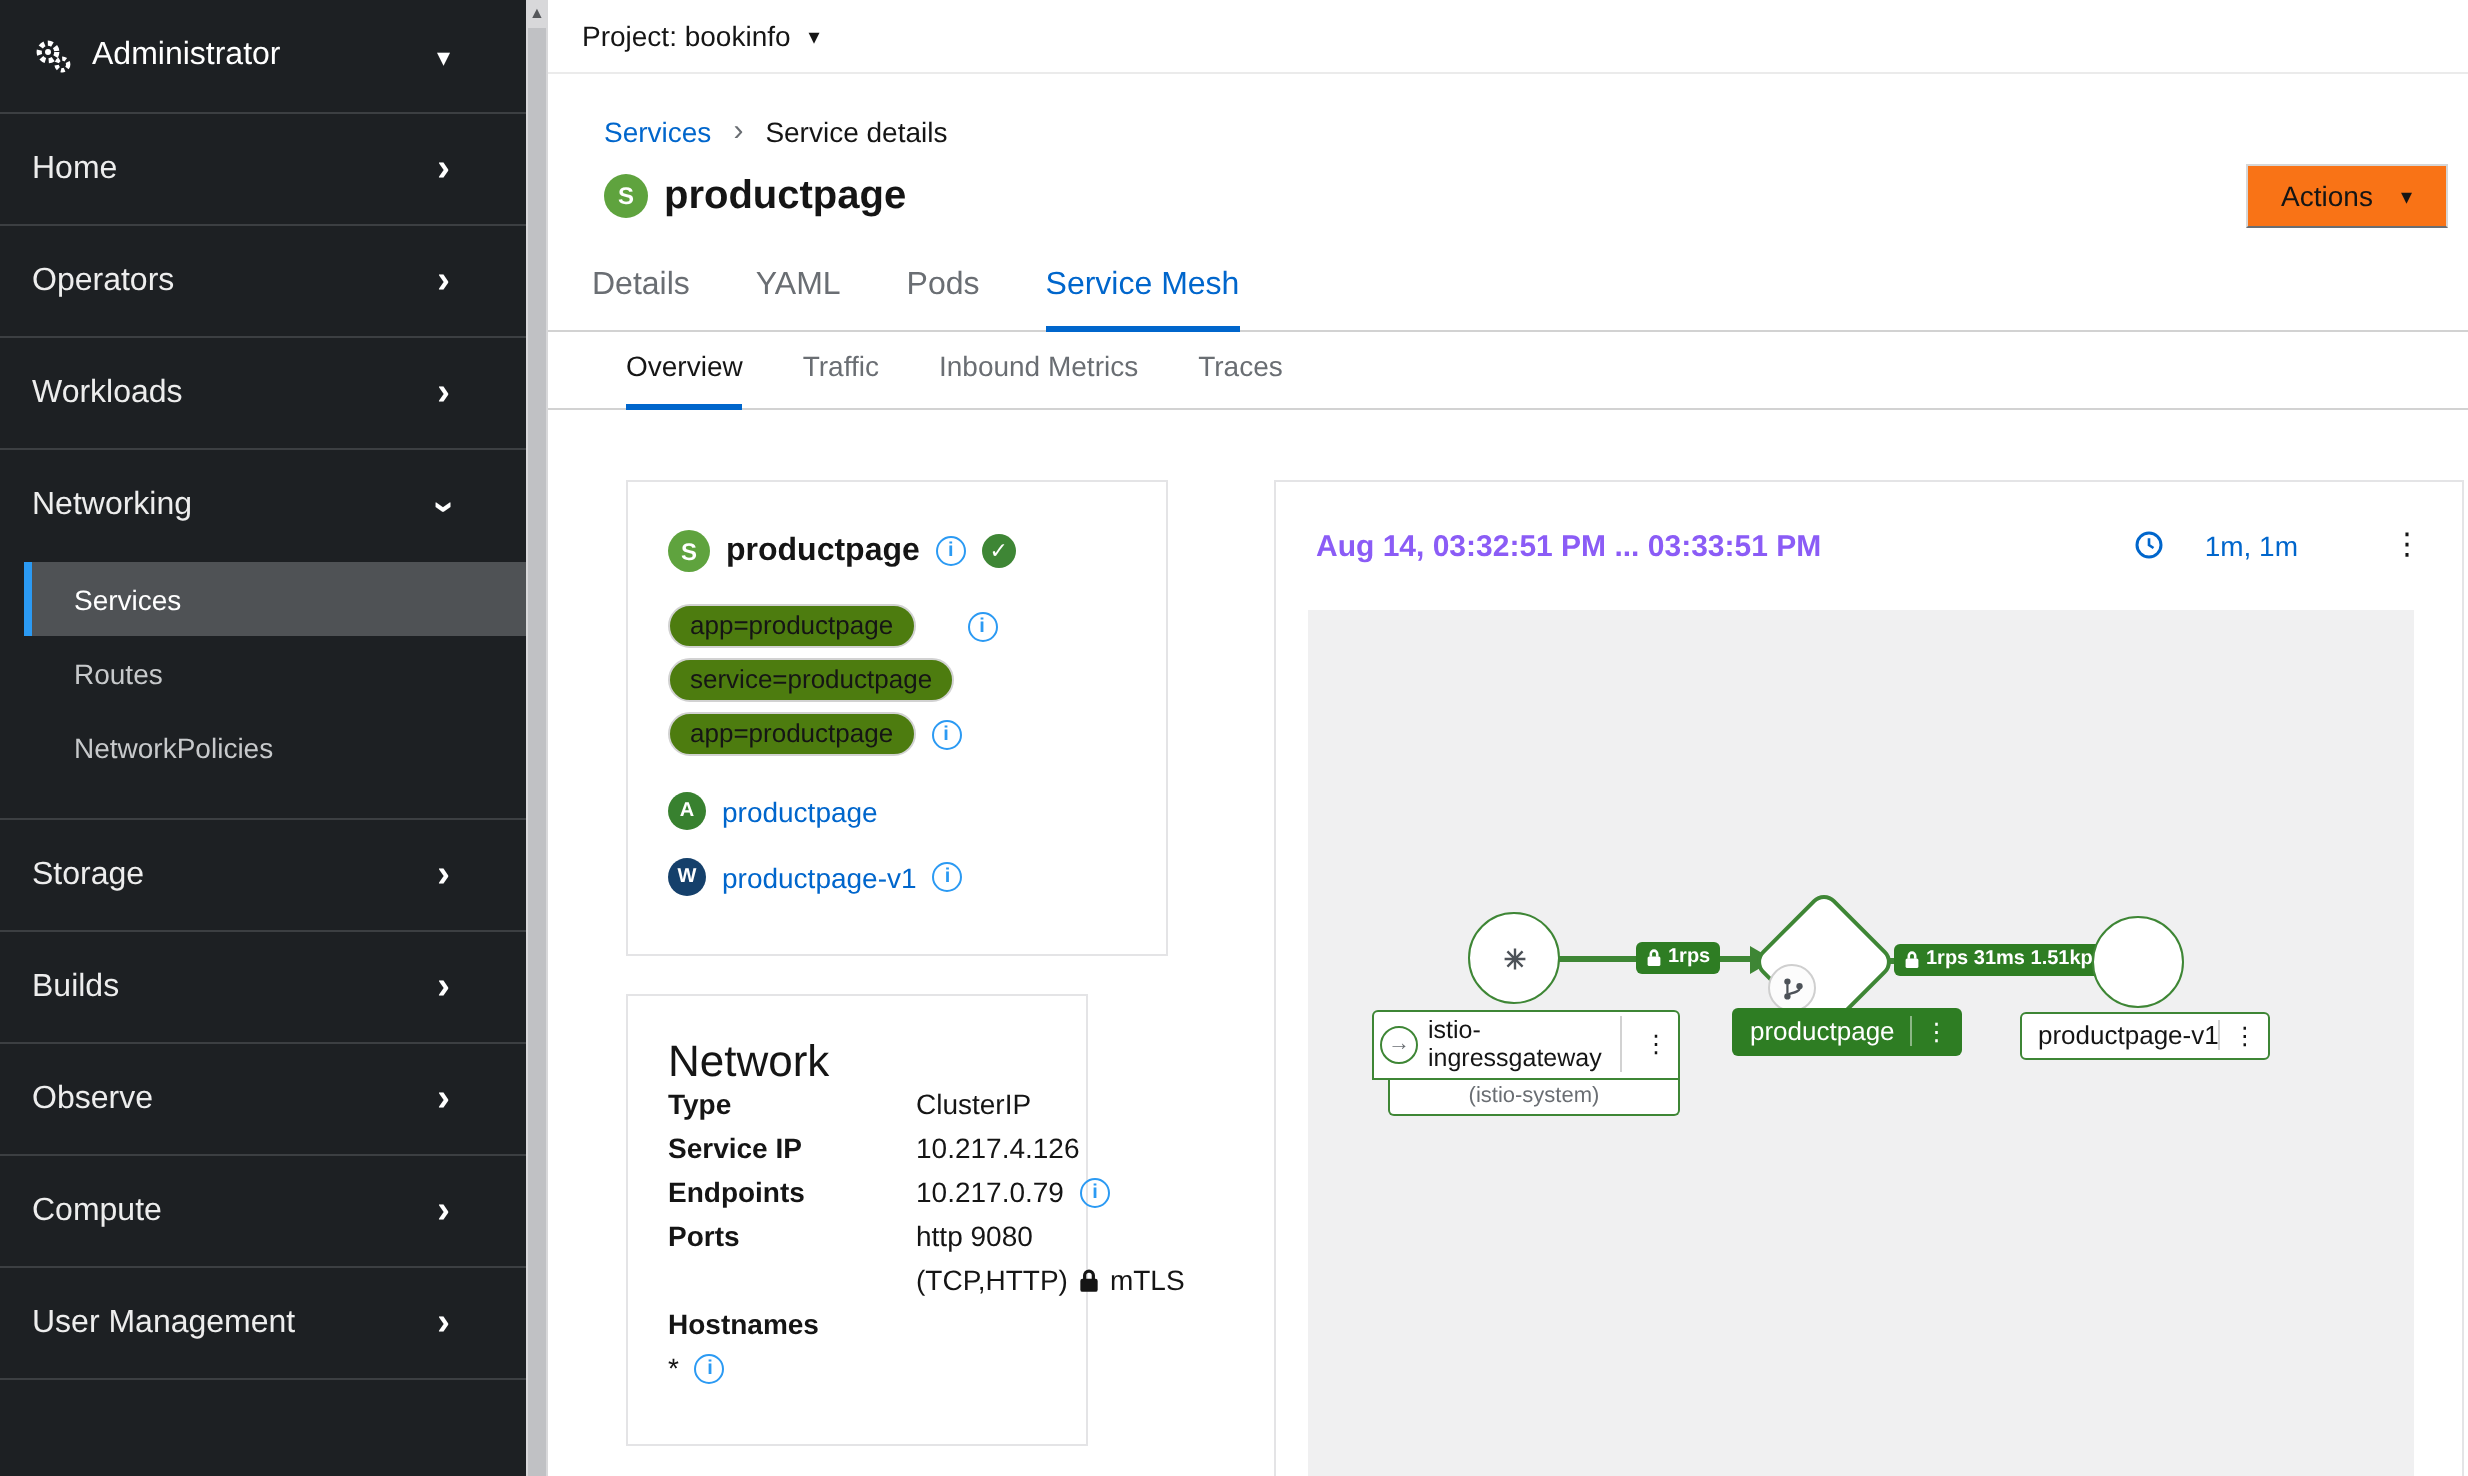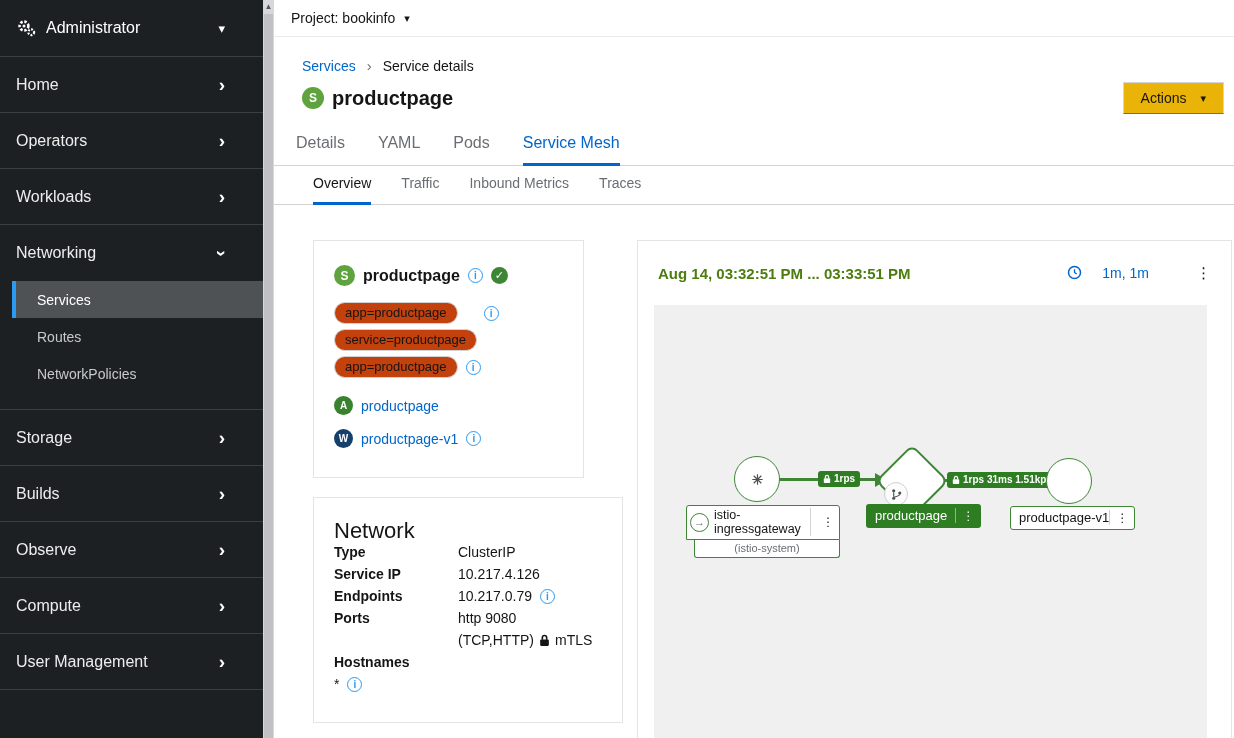--- a/index.html
+++ b/index.html
@@ -33,58 +33,58 @@
   .breadcrumb { font-size:14px; display:flex; align-items:center; gap:11px; }
   .breadcrumb a { color:#0066cc; text-decoration:none; cursor:pointer; }
   .crumb-sep { color:#6a6e73; font-size:15px; }
   .crumb-current { color:#151515; }
   .title-row { margin-top:8px; display:flex; align-items:center; }
   .res-badge { width:22px; height:22px; border-radius:50%; color:#fff; font-size:12px; font-weight:bold; display:inline-flex; align-items:center; justify-content:center; flex:none; }
   .badge-s { background:#5fa33e; }
   .badge-a { background:#38812f; }
   .badge-w { background:#15406b; }
   .page-title { margin-left:8px; font-size:20px; color:#151515; }
-  .actions-btn { margin-left:auto; display:inline-flex; align-items:center; gap:14px; padding:7px 17px; background:#eab308; border:1px solid #d6d6d6; border-bottom-color:#6a6e73; font-size:14px; color:#151515; cursor:pointer; }
+  .actions-btn { margin-left:auto; display:inline-flex; align-items:center; gap:14px; padding:7px 17px; background:#f97316; border:1px solid #d6d6d6; border-bottom-color:#6a6e73; font-size:14px; color:#151515; cursor:pointer; }
   .actions-btn .caret { font-size:11px; }
 
   .tabs { margin-top:12px; padding-left:22px; display:flex; gap:33px; border-bottom:1px solid #d2d2d2; }
   .tab { font-size:16px; color:#6a6e73; padding:8px 0 11px; border-bottom:3px solid transparent; margin-bottom:-1px; cursor:pointer; }
   .tab.active { color:#0066cc; border-bottom-color:#0066cc; }
   .subtabs { padding-left:39px; display:flex; gap:30px; border-bottom:1px solid #d2d2d2; }
   .subtab { font-size:14px; color:#6a6e73; padding:9px 0 11px; border-bottom:3px solid transparent; margin-bottom:-1px; cursor:pointer; }
   .subtab.active { color:#151515; border-bottom-color:#0066cc; }
 
   
   .card { position:absolute; background:#fff; border:1px solid #e4e4e6; }
   .card-service { left:39px; top:240px; width:271px; height:238px; padding:24px 20px; }
   .svc-head { display:flex; align-items:center; gap:8px; }
   .svc-name { font-size:16px; font-weight:bold; color:#151515; }
   .info-icon { width:15px; height:15px; border-radius:50%; border:1.6px solid #2b9af3; color:#2b9af3; font-size:10px; font-weight:bold; display:inline-flex; align-items:center; justify-content:center; flex:none; font-style:normal; cursor:pointer; }
   .check-icon { width:17px; height:17px; border-radius:50%; background:#3e8635; color:#fff; font-size:11px; display:inline-flex; align-items:center; justify-content:center; flex:none; }
   .labels { margin-top:16px; }
   .label-row { display:flex; align-items:center; margin-bottom:5px; }
-  .pill { display:inline-block; padding:2px 10px 3px; border:1px solid #d2d2d2; border-radius:12px; font-size:13px; color:#151515; background:#c2410c; }
+  .pill { display:inline-block; padding:2px 10px 3px; border:1px solid #d2d2d2; border-radius:12px; font-size:13px; color:#151515; background:#4d7c0f; }
   .ml26 { margin-left:26px; } .ml8 { margin-left:8px; }
   .link-row { display:flex; align-items:center; gap:8px; margin-top:18px; }
   .link-row .res-badge { width:19px; height:19px; font-size:10px; }
   .link-row a { font-size:14px; color:#0066cc; text-decoration:none; cursor:pointer; }
 
-  .card-network { left:39px; top:497px; width:310px; height:226px; padding:20px; }
+  .card-network { left:39px; top:497px; width:231px; height:226px; padding:20px; }
   .net-title { font-size:22px; font-weight:500; color:#151515; }
   .net-grid { display:grid; grid-template-columns:124px 1fr; row-gap:6px; font-size:14px; color:#151515; }
   .net-label { font-weight:bold; }
   .net-val { display:flex; align-items:center; gap:8px; }
   .ports-l2 { display:flex; align-items:center; gap:5px; }
   .host-row { grid-column:1 / 3; font-weight:bold; }
   .host-val { grid-column:1 / 3; display:flex; align-items:center; gap:8px; font-weight:normal; }
 
   
   .panel { position:absolute; left:363px; top:240px; width:595px; height:498px; background:#fff; border:1px solid #e4e4e6; border-bottom:none; }
   .panel-head { height:64px; display:flex; align-items:center; padding:0 20px; }
-  .time-range { font-size:15px; font-weight:bold; color:#4d7c0f; }
+  .time-range { font-size:15px; font-weight:bold; color:#8b5cf6; }
   .panel-right { margin-left:auto; display:flex; align-items:flex-start; gap:20px; }
   .duration { color:#0066cc; font-size:14px; }
   .kebab { color:#151515; font-size:15px; letter-spacing:0; margin-left:27px; cursor:pointer; line-height:1; }
   .graph { position:absolute; left:16px; right:24px; top:64px; bottom:0; background:#f0f0f1; overflow:hidden; }
 
   .gnode-circle { position:absolute; width:46px; height:46px; border-radius:50%; background:#fff; border:1.6px solid #3e8635; display:flex; align-items:center; justify-content:center; cursor:pointer; }
   .gnode-diamond { position:absolute; left:232px; top:150px; width:52px; height:52px; background:#fff; border:2px solid #3e8635; border-radius:8px; transform:rotate(45deg); cursor:pointer; }
   .d-badge { position:absolute; left:230px; top:177px; width:24px; height:24px; border-radius:50%; background:#fcfcfc; border:1px solid #cfcfcf; display:flex; align-items:center; justify-content:center; }
   .gedge { position:absolute; height:3px; background:#3e8635; }
   .garrow { position:absolute; width:0; height:0; border-top:7px solid transparent; border-bottom:7px solid transparent; border-left:12px solid #3e8635; }

